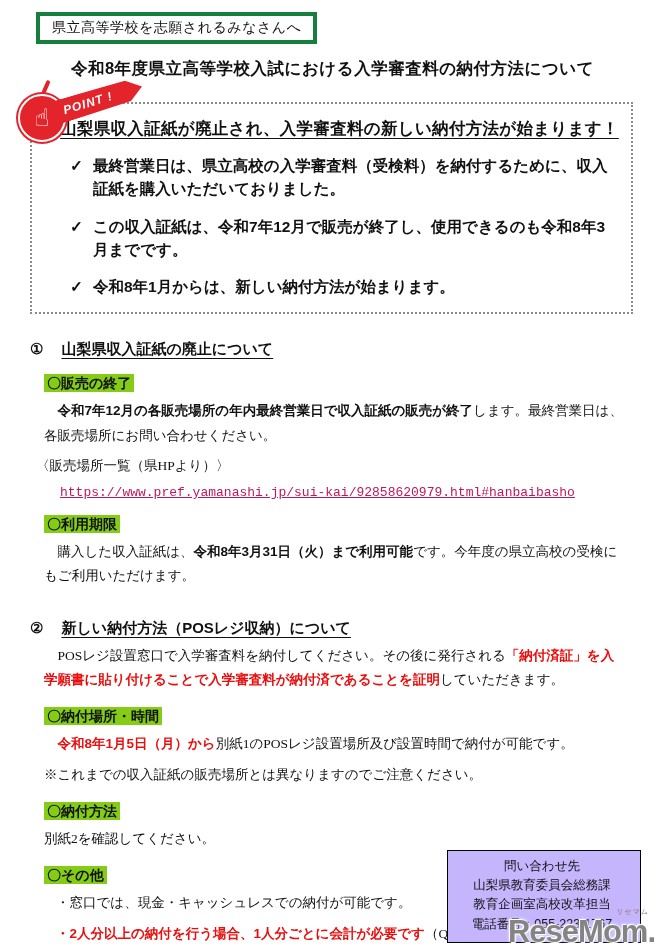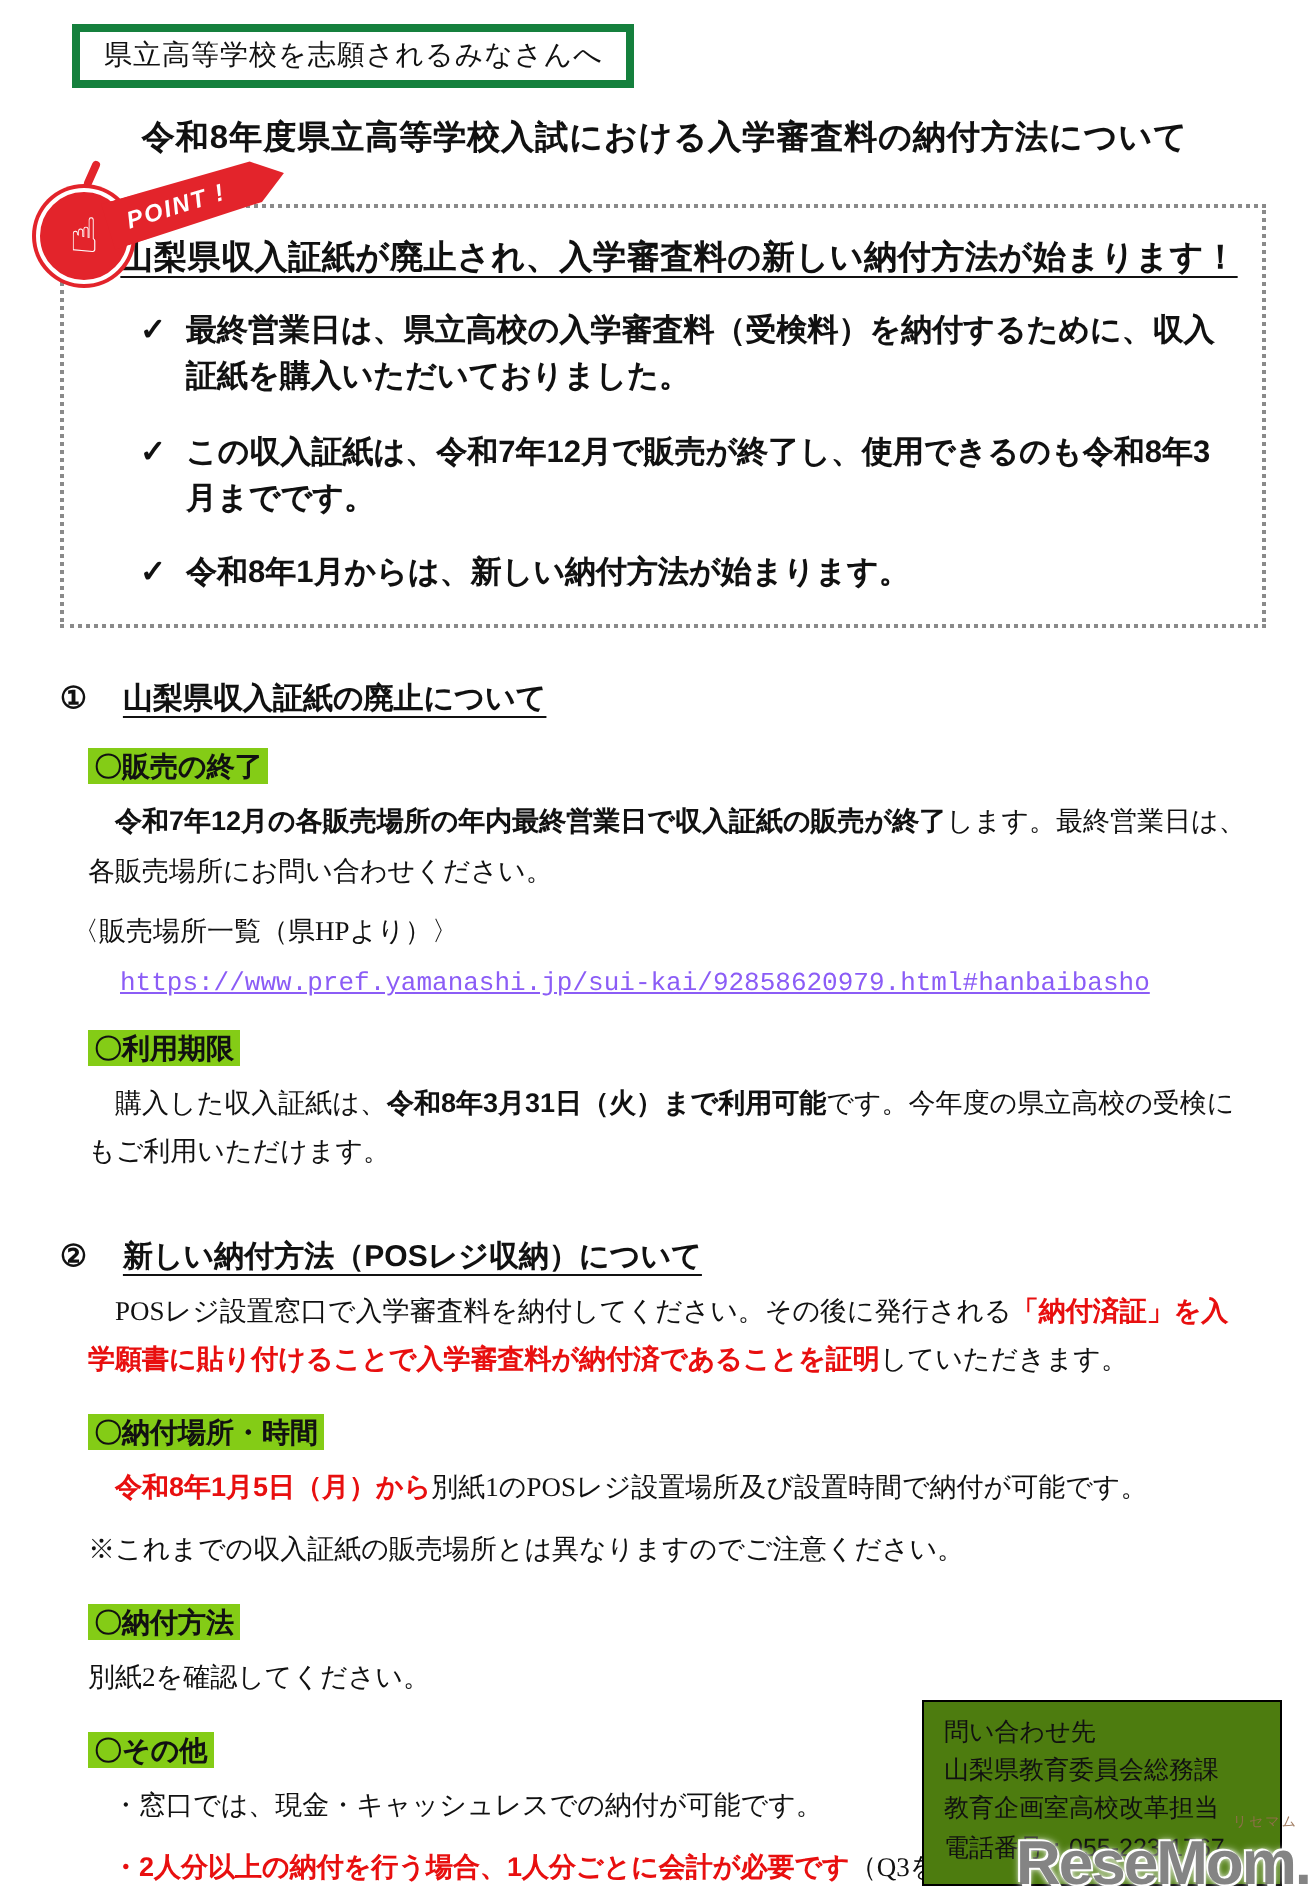--- a/index.html
+++ b/index.html
@@ -111,39 +111,40 @@
     line-height:1.8;
   }
   .indent{text-indent:1em;}
   .gb{font-family:"Liberation Sans",sans-serif;font-weight:bold;}
   .rb{color:#e80f0f;font-family:"Liberation Sans",sans-serif;font-weight:bold;}
   .list-label{margin-left:8px;}
   .link-line{margin:4px 14px 0 32px;}
   .url{
     font-family:"Liberation Mono",monospace;
     font-size:13px;
-    color:#8b5cf6;
+    color:#be185d;
     text-decoration:underline;
     word-break:break-all;
   }
   .bold-note{font-family:"Liberation Sans",sans-serif;font-weight:normal;}
   .bullet{margin-left:28px;}
   .hang{padding-left:1em;text-indent:-1em;}
   .sp{margin-top:30px;}
   
   .contact-box{
     position:absolute;
     right:16px;bottom:8px;
     width:168px;
     border:1px solid #000;
-    padding:6px 0 8px 10px;
+    padding:6px 14px 8px 10px;
     font-family:"Liberation Sans",sans-serif;
     font-size:12.5px;
     line-height:1.55;
-    background:#4d7c0f;
+    background:#c4b5fd;
+    text-align:center;
   }
   
   .watermark{
     position:absolute;right:0;bottom:0;
     font-family:"Liberation Sans",sans-serif;
     font-weight:bold;
     font-size:31px;
     letter-spacing:-1px;
     color:rgba(110,110,110,.85);
     text-shadow:0 0 2px #fff,0 0 4px #fff,1px 1px 0 #fff,-1px -1px 0 #fff;

